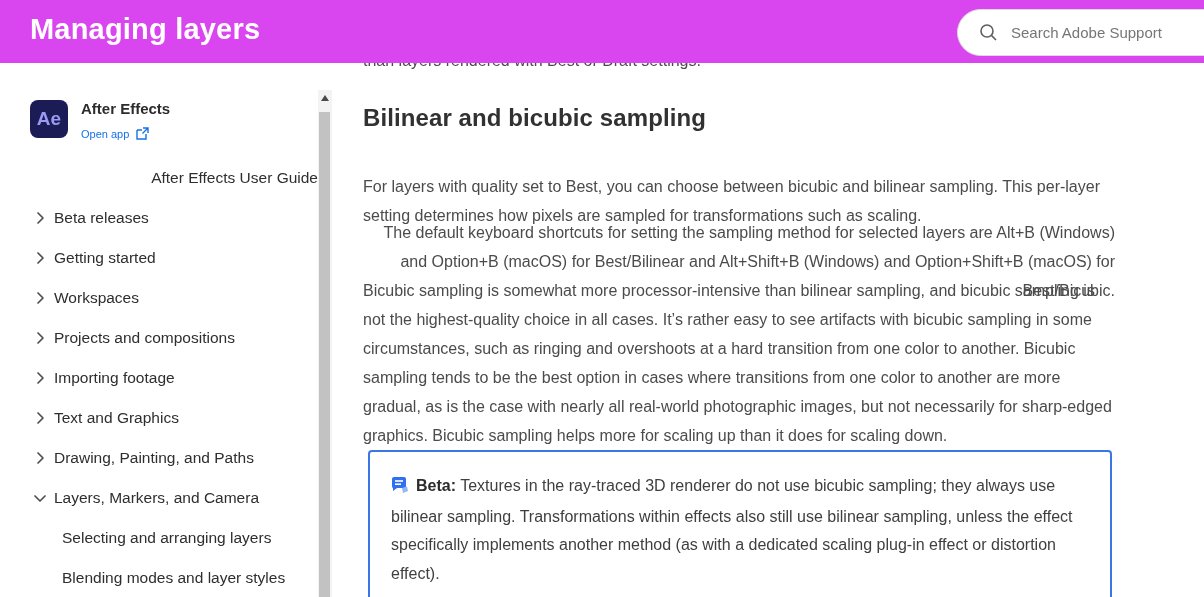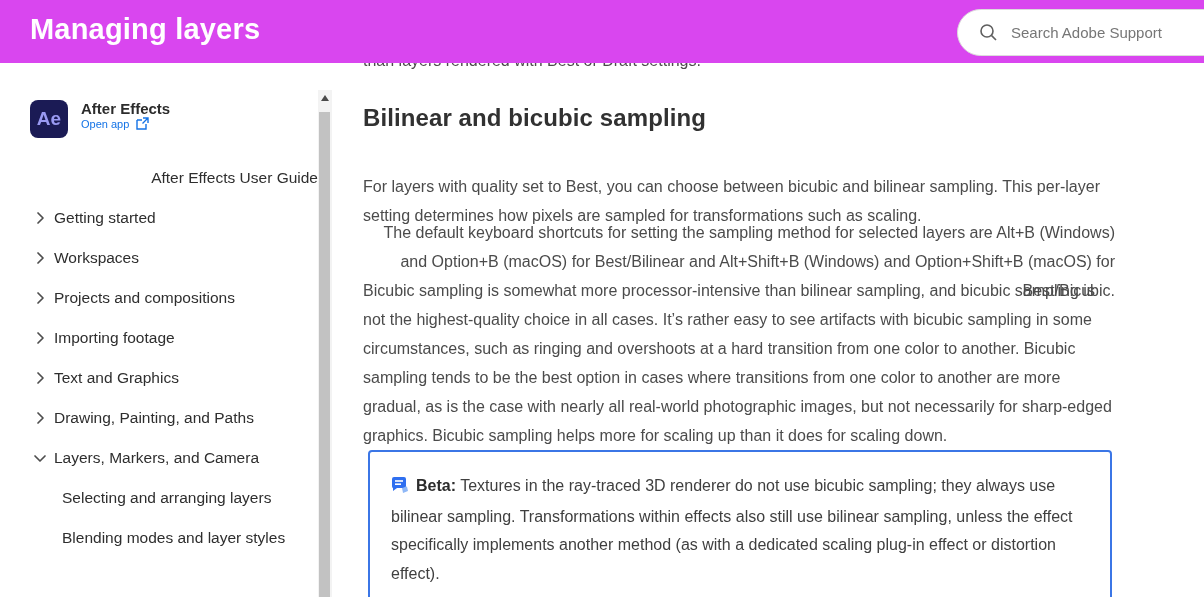--- a/index.html
+++ b/index.html
@@ -21,21 +21,21 @@
                   font-family:"Liberation Sans","DejaVu Sans",sans-serif; }
   .search-input::placeholder { color:#767676; opacity:1; }
 
   
   .sidebar { position:absolute; left:0; top:63px; width:318px; height:534px;
              background:#ffffff; z-index:3; }
   .app-card { position:absolute; left:30px; top:37px; display:flex; gap:13px; }
   .ae-badge { width:38px; height:38px; border-radius:8px; background:#1b1b55;
               color:#9a9af2; font-size:19px; font-weight:700;
               display:flex; align-items:center; justify-content:center; }
-  .app-meta { display:flex; flex-direction:column; gap:0; }
+  .app-meta { display:flex; flex-direction:column; gap:10px; }
   .app-name { font-size:15px; font-weight:700; color:#2c2c2c; }
   .open-app { font-size:11px; color:#1473e6; text-decoration:none;
               display:flex; align-items:center; gap:7px; cursor:pointer; }
   .nav { position:absolute; left:0; top:95px; width:318px; }
   .nav-item { height:40px; display:flex; align-items:center; gap:7px;
               padding-left:33px; font-size:15.5px; color:#2e2e2e; cursor:pointer; }
   .nav-item .chev { width:14px; height:14px; display:flex; align-items:center;
                     justify-content:center; flex:0 0 auto; }
   .nav-item.noicon { padding-left:43px;justify-content:flex-end; }
   .nav-item.child  { padding-left:62px; }
@@ -122,20 +122,28 @@
       <div class="nav-item noicon">
         <span>After Effects User Guide</span>
       </div>
 
       <div class="nav-item">
         <span class="chev">
           <svg width="9" height="14" viewBox="0 0 9 14">
               <polyline points="2,2 7,7 2,12" fill="none" stroke="#4e4e4e" stroke-width="1.7" stroke-linecap="round" stroke-linejoin="round"></polyline>
             </svg>
         </span>
+        <span>Beta releases</span>
+      </div>
+      <div class="nav-item">
+        <span class="chev">
+          <svg width="9" height="14" viewBox="0 0 9 14">
+              <polyline points="2,2 7,7 2,12" fill="none" stroke="#4e4e4e" stroke-width="1.7" stroke-linecap="round" stroke-linejoin="round"></polyline>
+            </svg>
+        </span>
         <span>Getting started</span>
       </div>
       <div class="nav-item">
         <span class="chev">
           <svg width="9" height="14" viewBox="0 0 9 14">
               <polyline points="2,2 7,7 2,12" fill="none" stroke="#4e4e4e" stroke-width="1.7" stroke-linecap="round" stroke-linejoin="round"></polyline>
             </svg>
         </span>
         <span>Workspaces</span>
       </div>

